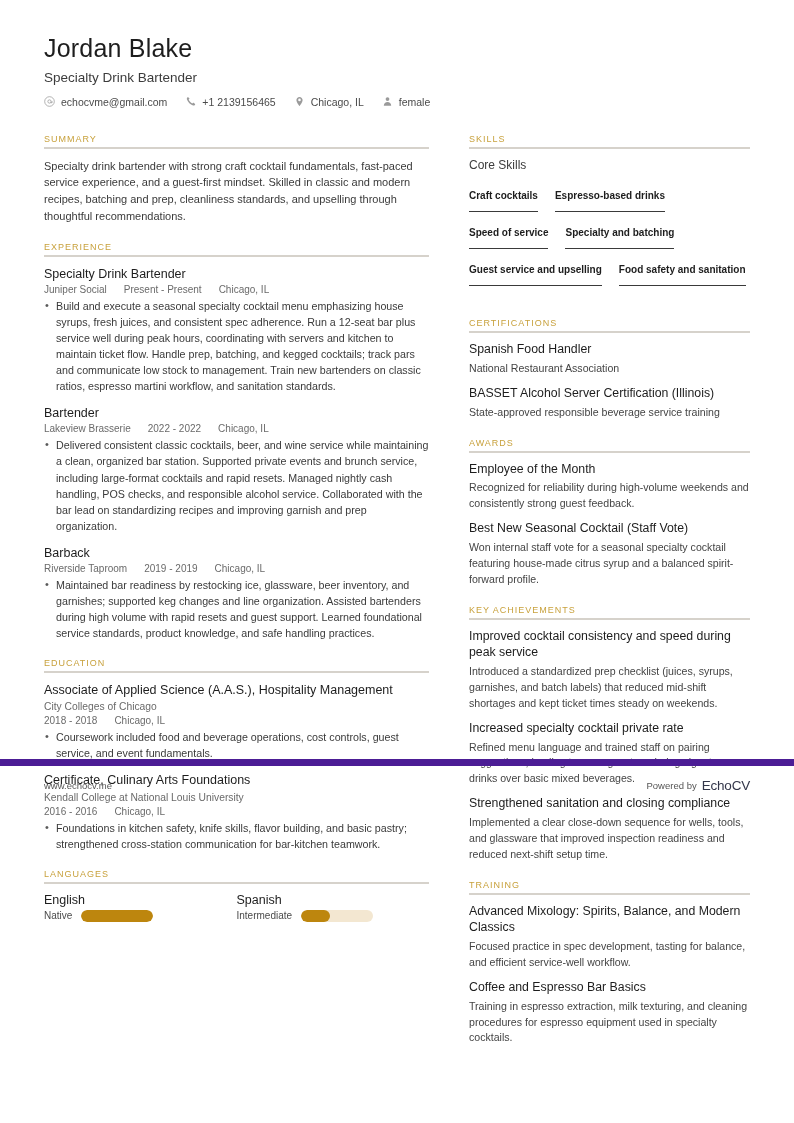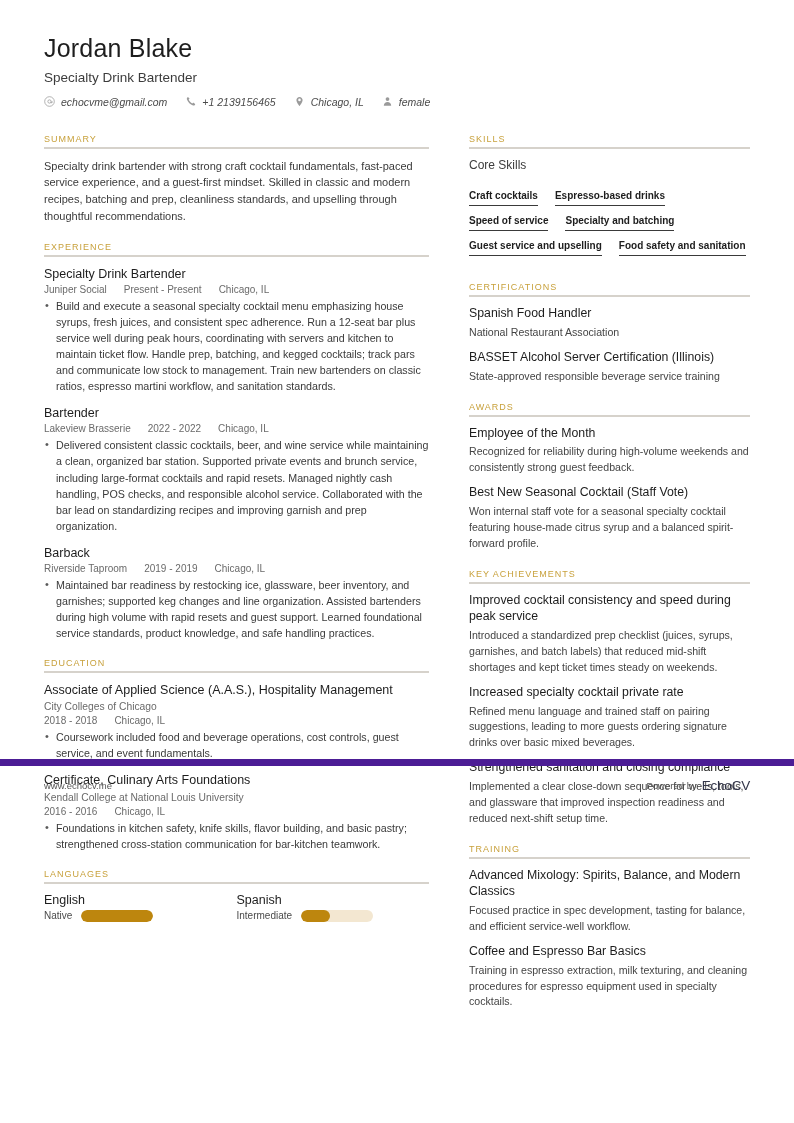--- a/index.html
+++ b/index.html
@@ -34,21 +34,20 @@
     color: #3c3c3c;
     margin-bottom: 11px;
   }
   .contact {
     display: flex;
     align-items: center;
     flex-wrap: wrap;
     gap: 0;
     font-size: 10.5px;
     color: #4a4a4a;
-    font-style: italic;
   }
   .citem {
     display: inline-flex;
     align-items: center;
     margin-right: 18px;
     white-space: nowrap;
   }
   .citem .ico {
     width: 11px; height: 11px;
     margin-right: 6px;
@@ -180,22 +179,22 @@
   .chips {
     display: flex;
     flex-wrap: wrap;
     gap: 0px 17px;
   }
   .chip {
     font-size: 10px;
     font-weight: bold;
     color: #1d1d1d;
     border-bottom: 1px solid #3a3a3a;
-    padding-bottom: 3px;
-    margin-bottom: 9px;
+    padding-bottom: 9px;
+    margin-bottom: 15px;
     white-space: nowrap;
     line-height: 1.2;
   }
   .ritem { margin-bottom: 9px; }
   .ritem:last-child { margin-bottom: 0; }
   .r-title {
     font-size: 12.3px;
     font-weight: 400;
     color: #1d1d1d;
     line-height: 1.3;

